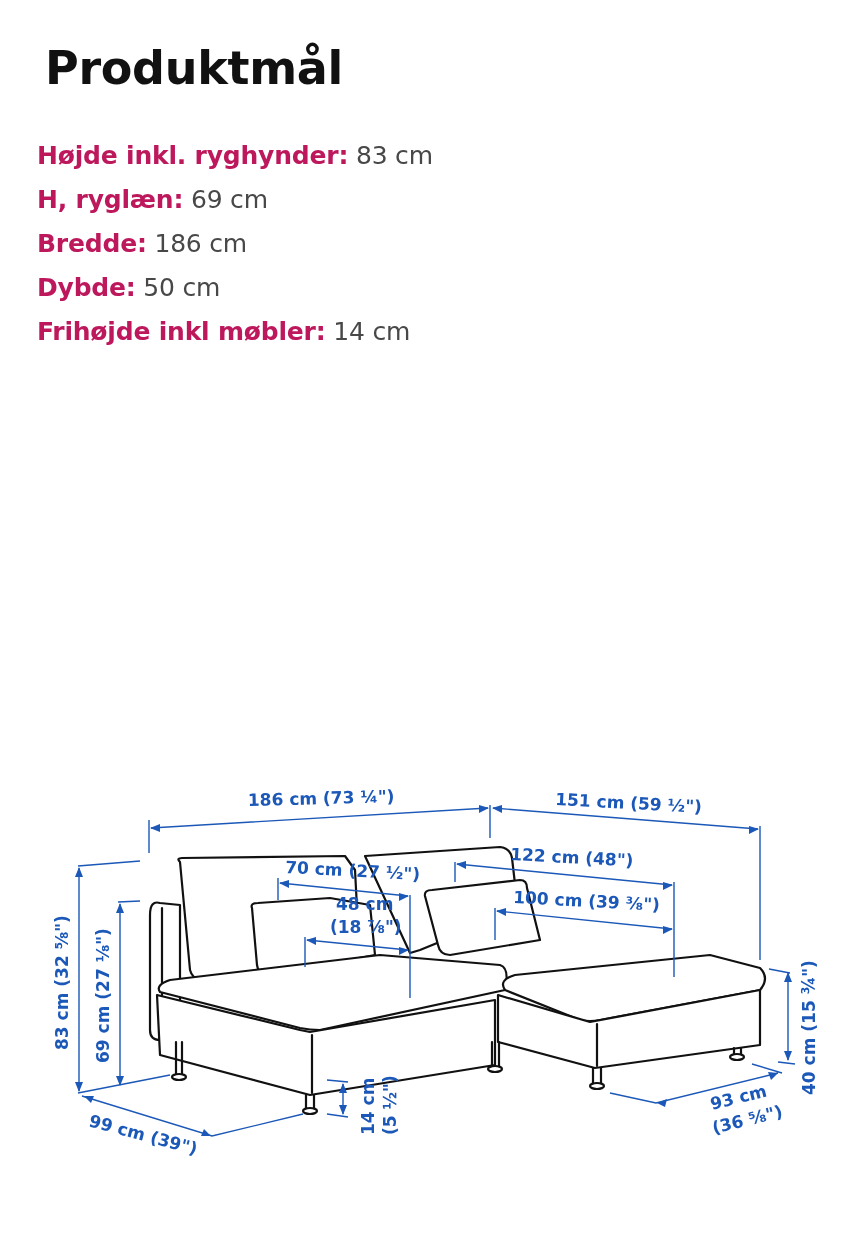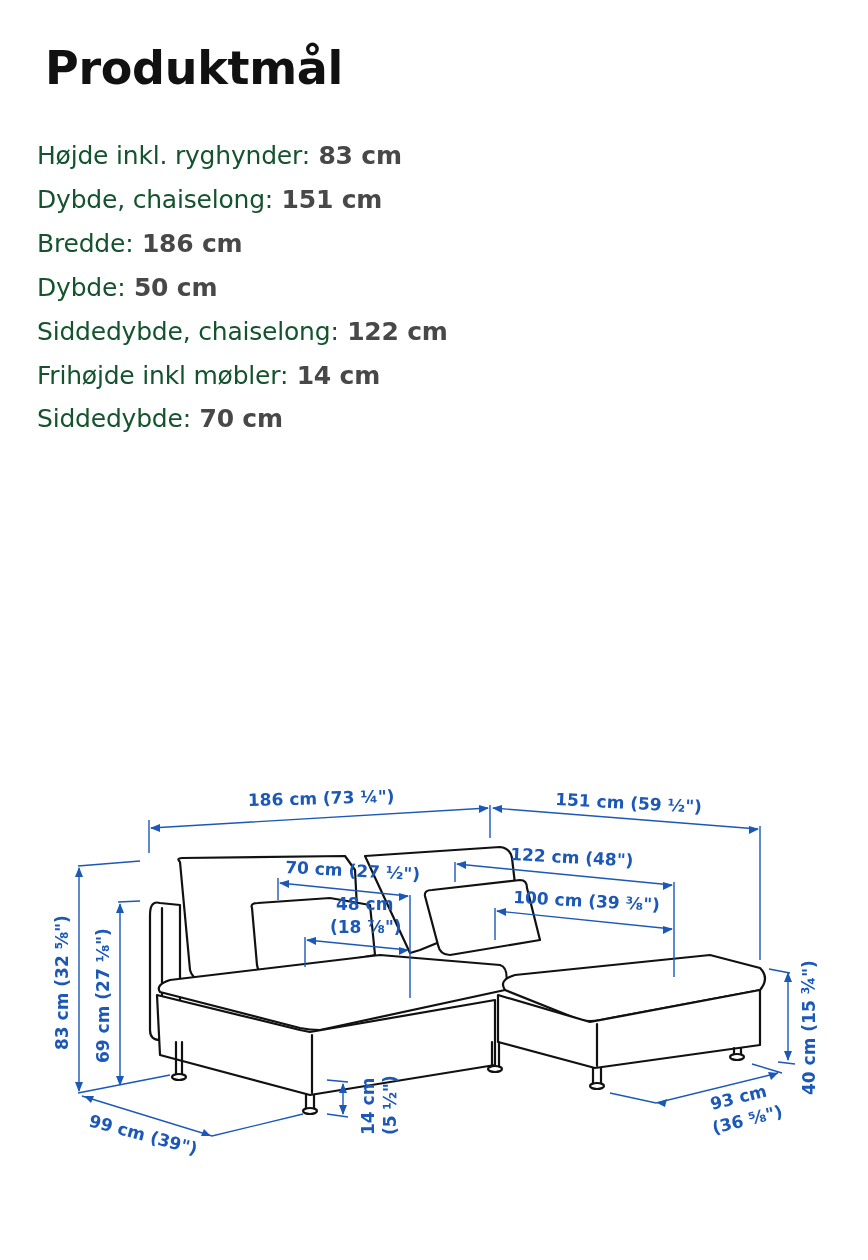--- a/index.html
+++ b/index.html
@@ -2,42 +2,40 @@
 <html><head>
 <meta charset="utf-8">
 <style>
   html, body { margin: 0; padding: 0; background: #ffffff; }
   body { width: 868px; height: 1260px; position: relative; overflow: hidden;
          font-family: "DejaVu Sans", "Liberation Sans", sans-serif; color: #111111; }
   .title { position: absolute; left: 37px; top: 32px; margin: 8px;
            font-size: 46px; font-weight: bold; letter-spacing: -0.3px; color: #111111; line-height: 56px; }
   .specs { position: absolute; left: 37px; top: 134px; margin: 0; padding: 0; list-style: none; }
   .spec { font-size: 25px; line-height: 43.9px; color: #484848; white-space: nowrap; letter-spacing: -0.2px; }
-  .spec .lbl { font-weight: normal; color: #14532d; text-align: center; }
-  .spec .val { font-weight: bold; }
+  .spec .lbl { font-weight: bold; color: #be185d; text-align: center; }
+  .spec .val { font-weight: normal; }
   .diagram { position: absolute; left: 0; top: 760px; width: 868px; height: 440px; }
   .dim { font-family: "DejaVu Sans", "Liberation Sans", sans-serif; font-weight: bold; fill: #1b58b8; font-size: 17px; }
   .dl { stroke: #1b58b8; stroke-width: 1.4; fill: none; }
   .ar { fill: #1b58b8; }
   .sf { stroke: #111; stroke-width: 2.2; fill: #fff; stroke-linejoin: round; stroke-linecap: round; }
   .sl { stroke: #111; stroke-width: 2.2; fill: none; stroke-linecap: round; }
 </style>
 </head>
 <body>
 
 <h1 class="title">Produktmål</h1>
 
 <ul class="specs">
   <li class="spec"><span class="lbl">Højde inkl. ryghynder:</span><span class="val"> 83 cm</span></li>
-  <li class="spec"><span class="lbl">Dybde, chaiselong:</span><span class="val"> 151 cm</span></li>
+  <li class="spec"><span class="lbl">H, ryglæn:</span><span class="val"> 69 cm</span></li>
   <li class="spec"><span class="lbl">Bredde:</span><span class="val"> 186 cm</span></li>
   <li class="spec"><span class="lbl">Dybde:</span><span class="val"> 50 cm</span></li>
-  <li class="spec"><span class="lbl">Siddedybde, chaiselong:</span><span class="val"> 122 cm</span></li>
   <li class="spec"><span class="lbl">Frihøjde inkl møbler:</span><span class="val"> 14 cm</span></li>
-  <li class="spec"><span class="lbl">Siddedybde:</span><span class="val"> 70 cm</span></li>
 </ul>
 
 <svg class="diagram" viewBox="0 760 868 440" width="868" height="440">
 
   <g>
 
     <path class="sf" d="M160 903 Q150 900 150 915 L150 1030 Q150 1040 160 1040 L180 1040 L180 905 Z"></path>
     <path class="sl" d="M162 908 L162 1035"></path>
 
     <path class="sf" d="M180 862 Q176 858 182 858 L345 856 L355 870 L360 965 L200 980 Q192 978 190 970 Z"></path>

